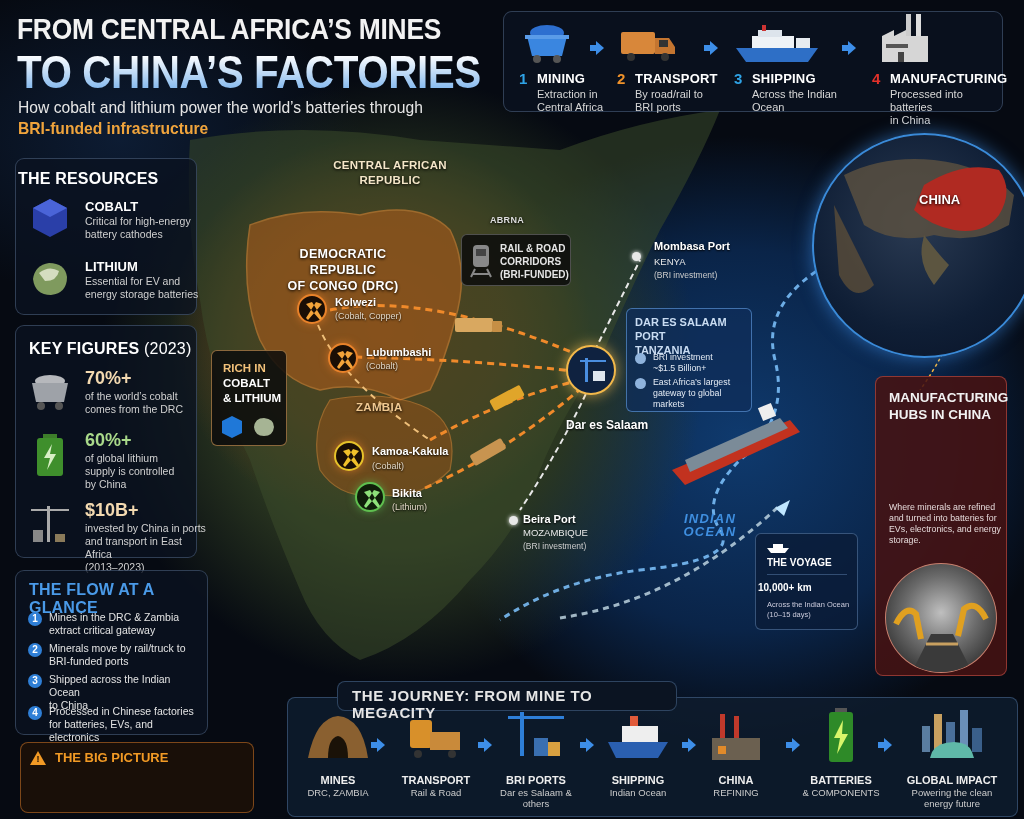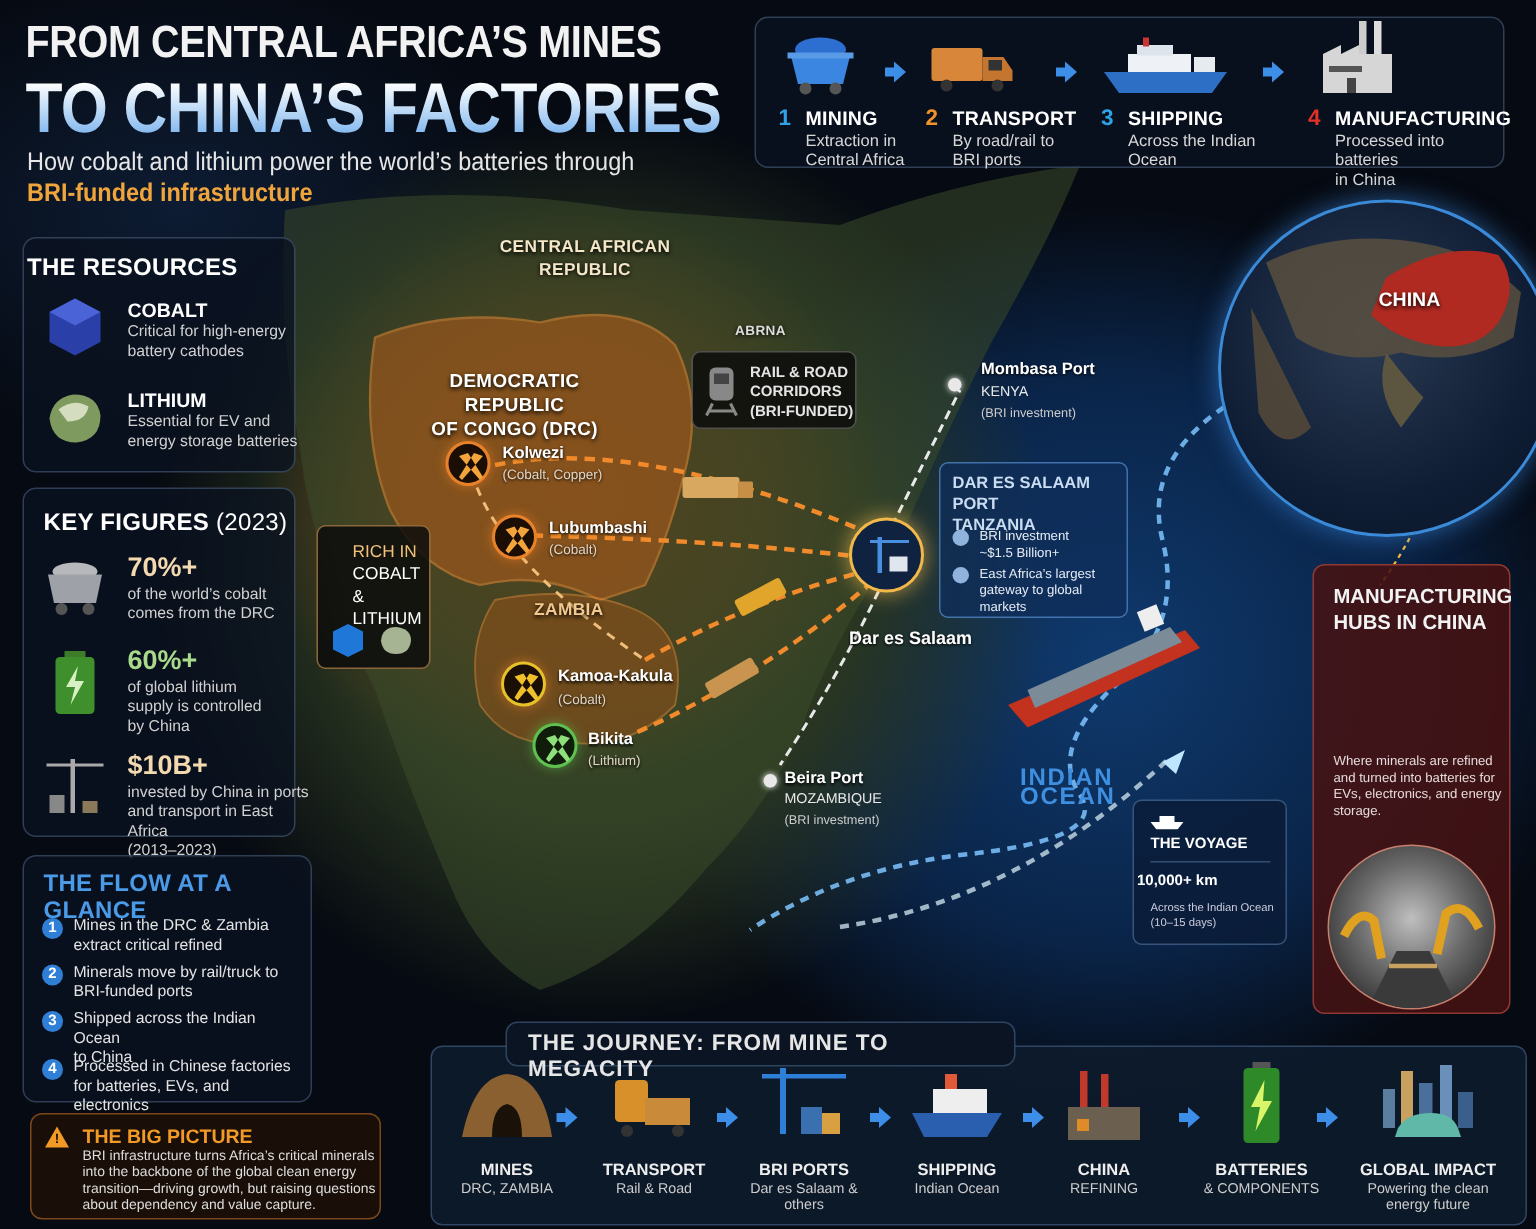--- a/index.html
+++ b/index.html
@@ -78,21 +78,21 @@
 .voyage .d{position:absolute;left:11px;top:66px;font-size:7.5px;color:#ccd;line-height:10px}
 .journey{left:287px;top:697px;width:731px;height:120px;border:1px solid rgba(100,140,190,.4);border-radius:8px;background:rgba(14,28,46,.85)}
 .journey-title{left:337px;top:681px;width:340px;height:30px;background:#0b1422;border:1px solid rgba(100,140,190,.4);border-radius:8px;font-size:15px;font-weight:bold;letter-spacing:.6px;color:#e6e6e6;padding:5px 0 0 14px}
 .jst{position:absolute;top:0;width:100px;text-align:center}
 .jst .ic{position:absolute;top:10px;left:18px;width:64px;height:56px}
 .jst .n{position:absolute;top:76px;left:0;width:100%;font-size:11px;font-weight:bold;color:#eee}
 .jst .s{position:absolute;top:89px;left:0;width:100%;font-size:9.5px;color:#ccc;line-height:11px}
 .jarr{position:absolute;top:40px;width:14px;height:14px}
 .jarr:before{content:"";position:absolute;left:0;top:4px;width:7px;height:6px;background:#3d8ee8}
 .jarr:after{content:"";position:absolute;left:6px;top:0;border-left:8px solid #3d8ee8;border-top:7px solid transparent;border-bottom:7px solid transparent}
-.ocean{font-weight:bold;color:#3f8fe0;font-size:16px;letter-spacing:1.2px;text-align:center;line-height:13px}
+.ocean{font-style:italic;font-weight:bold;color:#3f8fe0;font-size:13px;letter-spacing:1.2px;text-align:center;line-height:13px}
 </style>
 </head>
 <body>
 
 <div class="bg"></div>
 
 <svg class="abs" style="left:0;top:0" width="1024" height="819">
 
   <path d="M190 140 Q300 120 420 140 L560 150 Q640 120 720 110 Q700 160 660 230 Q630 290 600 360 Q560 420 540 470 Q520 530 470 580 Q420 640 360 660 Q320 640 300 590 Q270 520 250 460 Q210 380 200 300 Q185 220 190 140 Z" fill="#3b4a2a" opacity=".55"></path>
 
@@ -242,52 +242,51 @@
       </svg>
     <div class="v" style="color:#f3d9b0">$10B+</div>
     <div class="d"><span>invested by China in ports</span><br><span>and transport in East Africa</span><br><span>(2013–2023)</span></div>
   </div>
 </div>
 
 <div class="abs panel flow">
   <div class="h3">THE FLOW AT A GLANCE</div>
   <div class="flow-item" style="top:40px">
       <span class="c">1</span>
-      <div class="t"><span>Mines in the DRC &amp; Zambia</span><br><span>extract critical refined</span></div>
+      <div class="t"><span>Mines in the DRC &amp; Zambia</span><br><span>extract critical gateway</span></div>
     </div>
   <div class="flow-item" style="top:71px">
       <span class="c">2</span>
       <div class="t"><span>Minerals move by rail/truck to</span><br><span>BRI-funded ports</span></div>
     </div>
   <div class="flow-item" style="top:102px">
       <span class="c">3</span>
       <div class="t"><span>Shipped across the Indian Ocean</span><br><span>to China</span></div>
     </div>
   <div class="flow-item" style="top:134px">
       <span class="c">4</span>
       <div class="t"><span>Processed in Chinese factories</span><br><span>for batteries, EVs, and electronics</span></div>
     </div>
 </div>
 
 <div class="abs big">
   <div class="warn">
       <span>!</span>
     </div>
   <div class="h">THE BIG PICTURE</div>
-  <div class="t">BRI infrastructure turns Africa’s critical minerals into the backbone of the global clean energy transition—driving growth, but raising questions about dependency and value capture.</div>
 </div>
 
 <div class="abs maplbl" style="left:320px;top:158px;width:140px;font-size:11.5px;line-height:15px"><span>CENTRAL AFRICAN</span><br><span>REPUBLIC</span></div>
 <div class="abs maplbl" style="left:490px;top:215px;font-size:9px;color:#ddd">ABRNA</div>
 <div class="abs maplbl" style="left:268px;top:246px;width:150px;font-size:12.5px;line-height:16px;color:#fff"><span>DEMOCRATIC REPUBLIC</span><br><span>OF CONGO (DRC)</span></div>
 <div class="abs maplbl" style="left:356px;top:401px;font-size:11.5px;color:#f0c890">ZAMBIA</div>
 <div class="abs ocean" style="left:680px;top:512px;width:60px"><span>INDIAN</span><br><span>OCEAN</span></div>
 
 <div class="abs callout" style="left:211px;top:350px;width:76px;height:96px;border-color:rgba(220,160,90,.6)">
-  <div style="position:absolute;left:23px;top:10px;font-size:11.5px;font-weight:normal;line-height:15px">
+  <div style="position:absolute;left:11px;top:10px;font-size:11.5px;font-weight:bold;line-height:15px">
     <span style="color:#f3c27a">RICH IN</span><br><span>COBALT</span><br><span>&amp; LITHIUM</span>
   </div>
   <svg style="position:absolute;left:8px;top:64px" width="24" height="24" viewBox="0 0 24 24">
       <polygon points="12,1 22,6 22,18 12,23 2,18 2,6" fill="#1f78d8"></polygon>
     </svg>
   <svg style="position:absolute;left:40px;top:64px" width="24" height="24" viewBox="0 0 24 24">
       <path d="M2 12 Q3 3 12 3 Q22 4 22 12 Q21 21 12 21 Q3 21 2 12 Z" fill="#a6b494"></path>
     </svg>
 </div>
 

